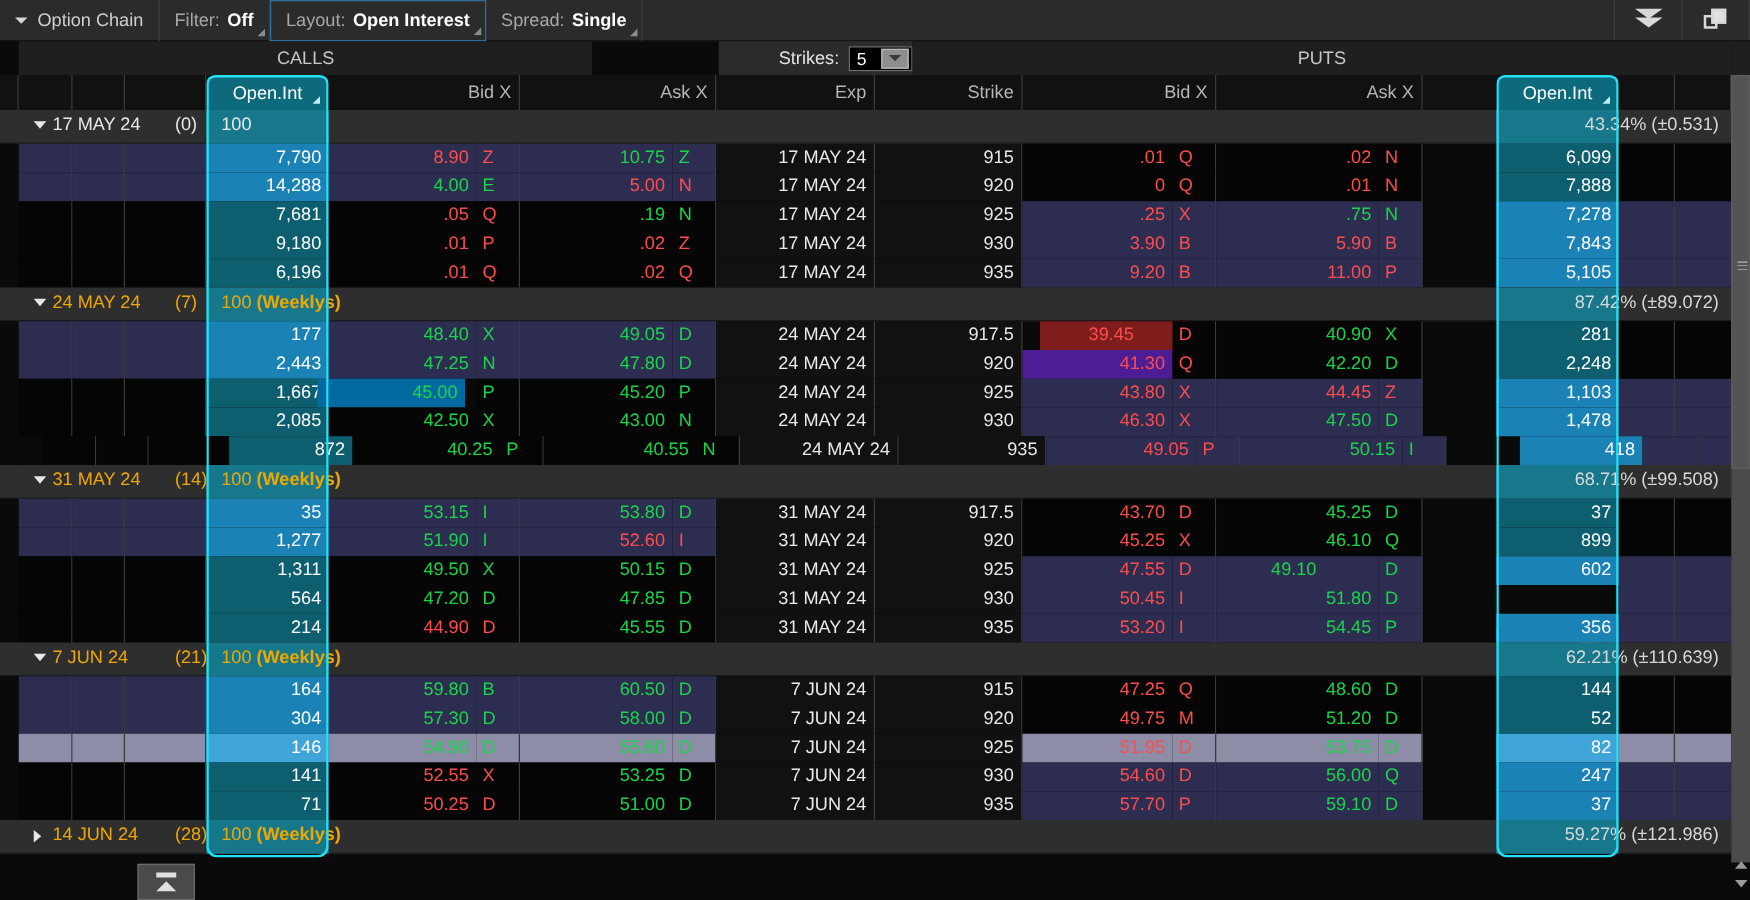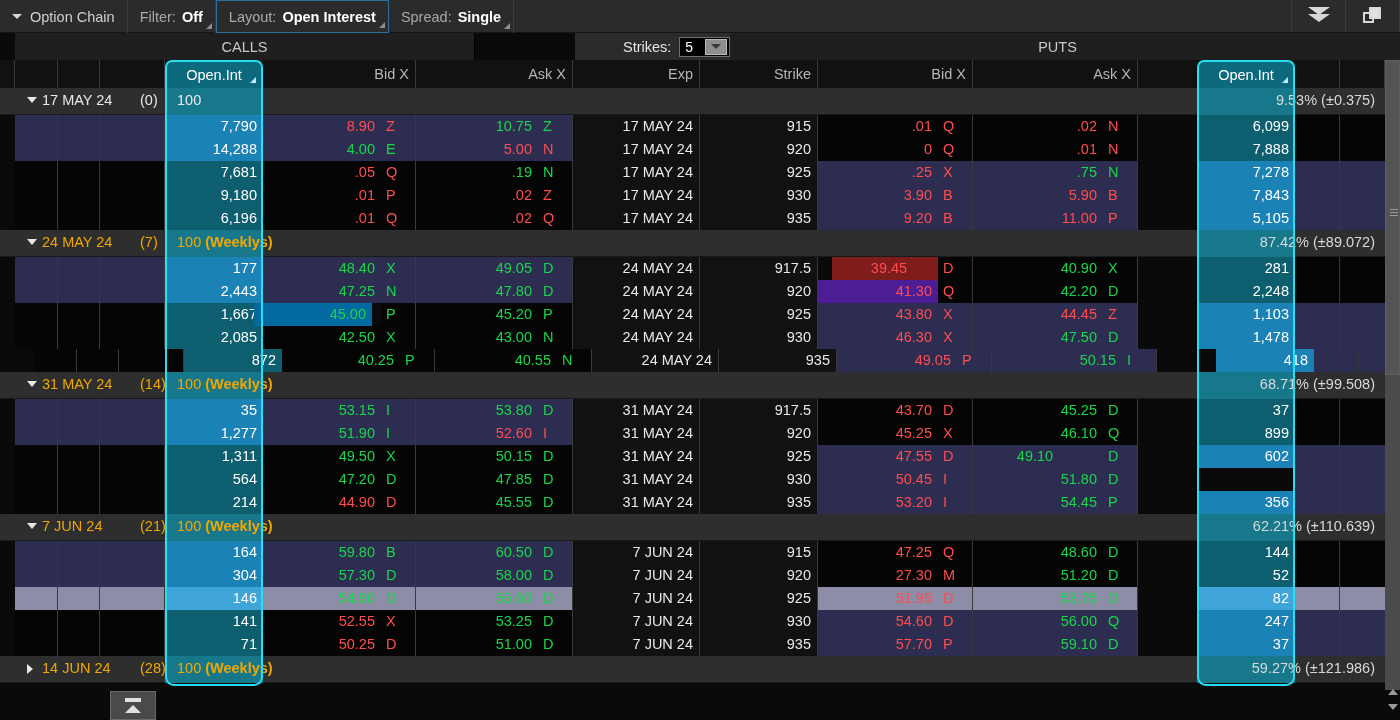--- a/index.html
+++ b/index.html
@@ -249,21 +249,21 @@
 
   <div class="left-gutter"></div>
   <div class="grid" id="grid">
       <div class="grp-hdr" style="top: 0px;">
         <div class="gh-oi-band" style="left: 165px; width: 98px;"></div>
         <div class="gh-oi-band" style="left: 1197px; width: 98px;"></div>
         <div class="exp-chev"></div>
         <div class="gh-date white">17 MAY 24</div>
         <div class="gh-dte white">(0)</div>
         <div class="gh-mult white"><span>100</span></div>
-        <div class="gh-iv">9.53% (±0.375)</div>
+        <div class="gh-iv">43.34% (±0.531)</div>
       </div>
       <div class="row" style="top: 27px;">
         <div class="cell" style="left: 0px; width: 15px;;background:#0a0a0a;border-right:none;"></div>
         <div class="cell" style="left: 15px; width: 43px;;background:#2d2d52;"></div>
         <div class="cell" style="left: 58px; width: 42px;;background:#2d2d52;"></div>
         <div class="cell" style="left: 100px; width: 65px;;background:#2d2d52;"></div>
         <div class="cell oi-cell" style="left: 165px; width: 98px;;background:#1b82b5;border-right:none;">7,790</div>
         <div class="cell val-down" style="left: 263px; width: 118px;;background:#2d2d52;border-right:none;">8.90</div>
         <div class="cell mm val-down" style="left: 381px; width: 35px;;background:#2d2d52;">Z</div>
         <div class="cell val-up" style="left: 416px; width: 122px;;background:#2d2d52;border-right:none;">10.75</div>
@@ -610,21 +610,21 @@
         <div class="cell" style="left: 15px; width: 43px;;background:#2d2d52;"></div>
         <div class="cell" style="left: 58px; width: 42px;;background:#2d2d52;"></div>
         <div class="cell" style="left: 100px; width: 65px;;background:#2d2d52;"></div>
         <div class="cell oi-cell" style="left: 165px; width: 98px;;background:#1b82b5;border-right:none;">304</div>
         <div class="cell val-up" style="left: 263px; width: 118px;;background:#2d2d52;border-right:none;">57.30</div>
         <div class="cell mm val-up" style="left: 381px; width: 35px;;background:#2d2d52;">D</div>
         <div class="cell val-up" style="left: 416px; width: 122px;;background:#2d2d52;border-right:none;">58.00</div>
         <div class="cell mm val-up" style="left: 538px; width: 35px;;background:#2d2d52;">D</div>
         <div class="cell val-neutral" style="left: 573px; width: 127px;;background:#111;">7 JUN 24</div>
         <div class="cell val-neutral" style="left: 700px; width: 118px;;background:#111;">920</div>
-        <div class="cell val-down" style="left: 818px; width: 120px;;background:#050505;border-right:none;">27.30</div>
+        <div class="cell val-down" style="left: 818px; width: 120px;;background:#050505;border-right:none;">49.75</div>
         <div class="cell mm val-down" style="left: 938px; width: 35px;;background:#050505;">M</div>
         <div class="cell val-up" style="left: 973px; width: 130px;;background:#050505;border-right:none;">51.20</div>
         <div class="cell mm val-up" style="left: 1103px; width: 35px;;background:#050505;">D</div>
         <div class="cell oi-cell" style="left: 1197px; width: 98px;;background:#0d5f70;border-right:none;">52</div>
         <div class="cell" style="left: 1295px; width: 45px;;background:#050505;"></div>
         <div class="cell" style="left: 1340px; width: 45px;;background:#050505;border-right:none;"></div>
       </div>
       <div class="row" style="top: 499px;">
         <div class="cell" style="left: 0px; width: 15px;;background:#0a0a0a;border-right:none;"></div>
         <div class="cell" style="left: 15px; width: 43px;;background:#8d8da8;"></div>

